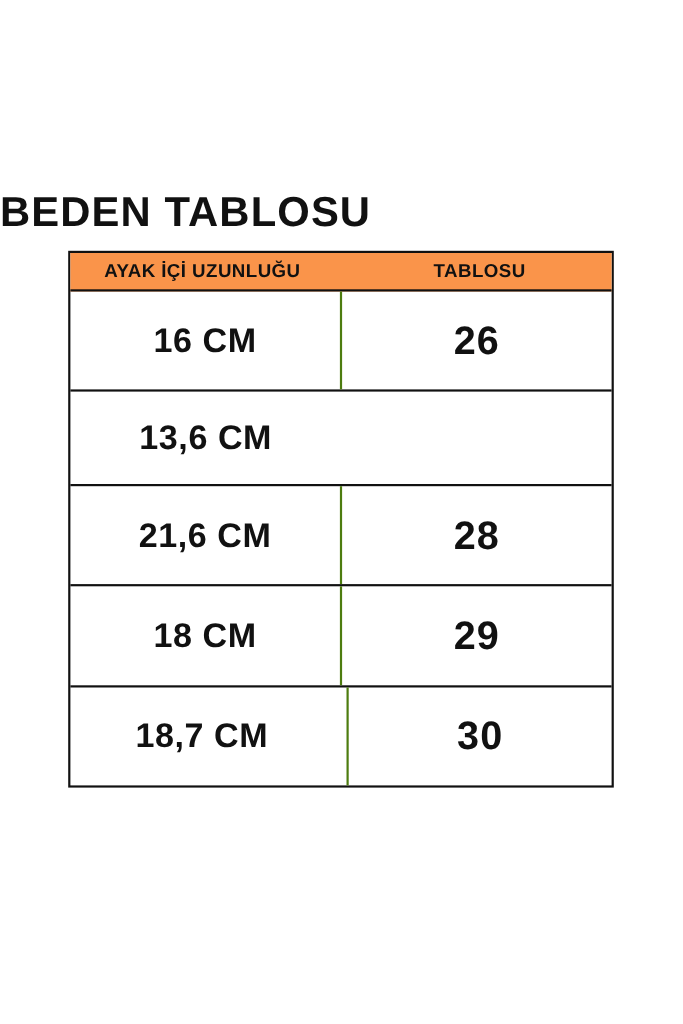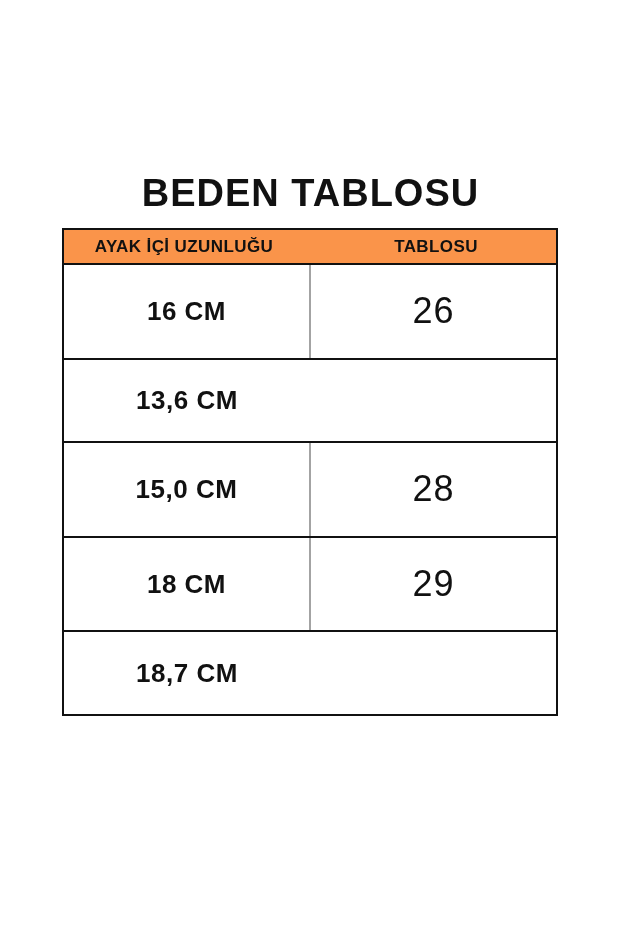--- a/index.html
+++ b/index.html
@@ -15,21 +15,20 @@
     background: #ffffff;
     overflow: hidden;
   }
   .title {
     position: absolute;
     top: 168px;
     left: 0;
     width: 621px;
     height: 50px;
     line-height: 50px;
-    text-align: center;
     font-size: 38px;
     font-weight: 700;
     letter-spacing: 1px;
     color: #111111;
   }
   .size-table {
     position: absolute;
     left: 62px;
     top: 228px;
     width: 492px;
@@ -65,28 +64,28 @@
     gap: 12px;
   }
   .cell {
     width: 50%;
     display: flex;
     align-items: center;
     justify-content: center;
     color: #111111;
   }
   .cell-length {
-    font-size: 26px;
+    font-size: 31px;
     font-weight: 700;
     letter-spacing: 0.5px;
   }
   .cell-number {
-    border-left: 2px solid #a3a3a3;
+    border-left: 2px solid #4d7c0f;
     font-size: 36px;
-    font-weight: 400;
+    font-weight: 700;
     letter-spacing: 1px;
   }
 </style>
 </head>
 <body>
 
 <div class="page">
 
   <div class="title">BEDEN TABLOSU</div>
 
@@ -100,27 +99,28 @@
     <div class="body-row">
       <div class="cell cell-length">16 CM</div>
       <div class="cell cell-number">26</div>
     </div>
 
     <div class="body-row">
       <div class="cell cell-length">13,6 CM</div>
     </div>
 
     <div class="body-row">
-      <div class="cell cell-length">15,0 CM</div>
+      <div class="cell cell-length">21,6 CM</div>
       <div class="cell cell-number">28</div>
     </div>
 
     <div class="body-row">
       <div class="cell cell-length">18 CM</div>
       <div class="cell cell-number">29</div>
     </div>
 
     <div class="body-row">
       <div class="cell cell-length">18,7 CM</div>
+      <div class="cell cell-number">30</div>
     </div>
 
   </div>
 </div>
 
 </body></html>

